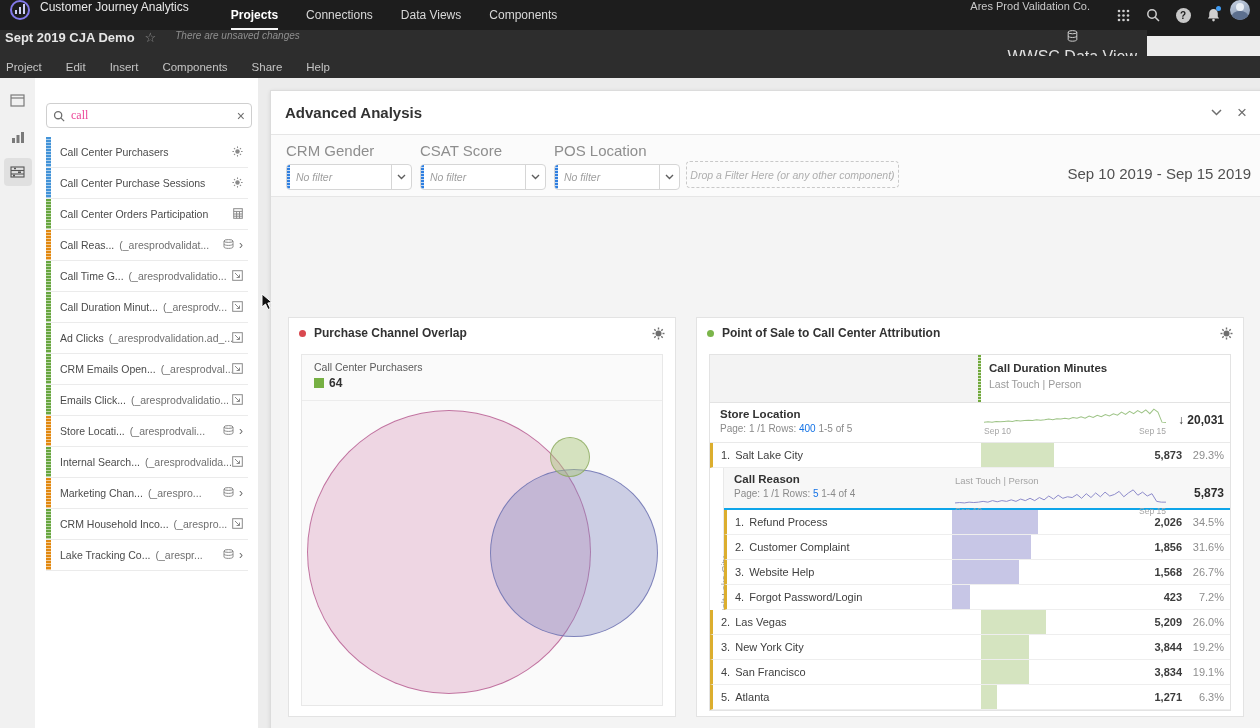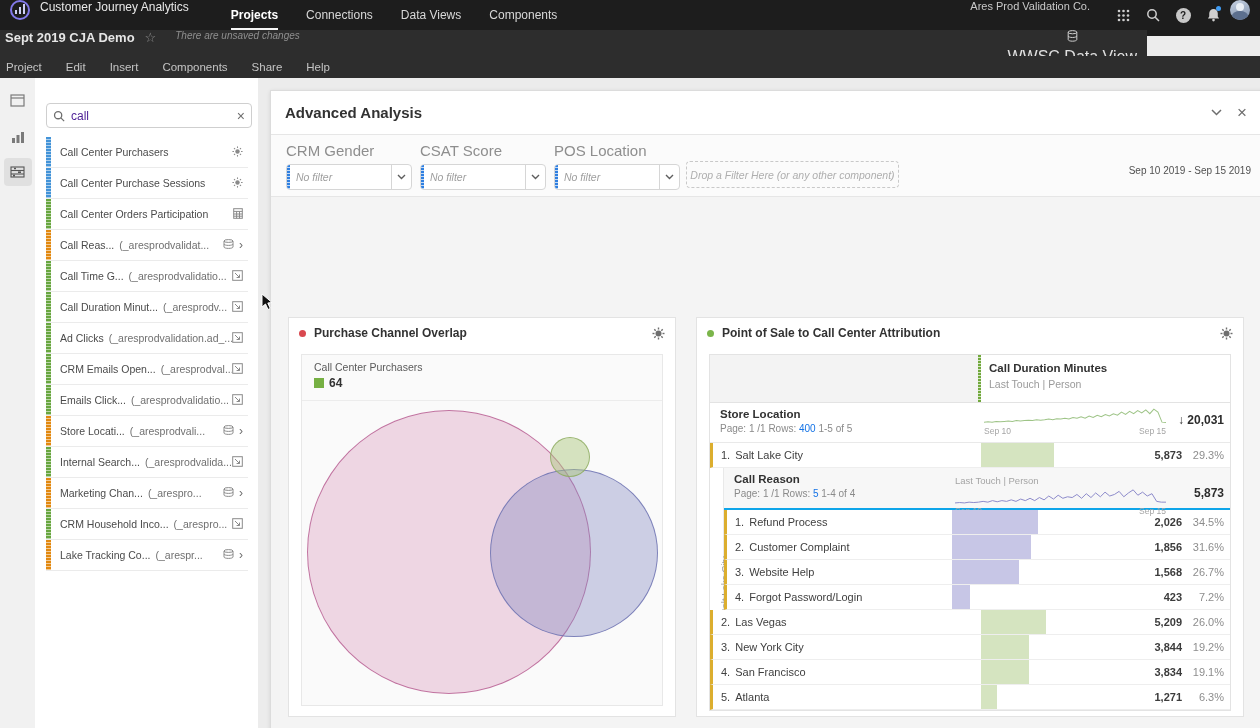--- a/index.html
+++ b/index.html
@@ -41,21 +41,21 @@
 
   
   #rail { position:absolute; left:0; top:78px; width:35px; bottom:0; background:#f1f1f1; }
   .rail-ic { width:28px; height:28px; margin:8px auto 4px auto; display:flex; align-items:center; justify-content:center; border-radius:4px; cursor:pointer; color:#7a7a7a; }
   .rail-ic.active { background:#e0e0e0; }
 
   
   #sidebar { position:absolute; left:35px; top:78px; width:223px; bottom:0; background:#fff; }
   .searchbox { position:absolute; left:11px; top:25px; width:206px; height:25px; background:#fff;
                border:1px solid #cfcfcf; border-radius:4px; display:flex; align-items:center; padding:0 6px; gap:6px; }
-  .searchbox input { border:none; outline:none; flex:1; font-size:12px; color:#4c1d95; font-family:Liberation Sans, sans-serif; background:transparent; }
+  .searchbox input { border:none; outline:none; flex:1; font-size:12px; color:#ec4899; font-family:Liberation Serif, serif; background:transparent; }
   .sb-x { color:#6e6e6e; font-size:14px; cursor:pointer; }
   #component-list { position:absolute; left:11px; top:59px; width:202px; }
   .sb-item { position:relative; height:31px; border-bottom:1px solid #ebebeb; background:#fff;
              display:flex; align-items:center; font-size:10.5px; color:#4b4b4b; cursor:pointer; }
   .sb-bar { width:5px; align-self:stretch; flex:none; }
   .c-blue   { background-color:#4293d8; background-image:repeating-linear-gradient(180deg, rgba(255,255,255,0) 0 2px, rgba(255,255,255,.55) 2px 3px); }
   .c-green  { background-color:#68a63f; background-image:repeating-linear-gradient(180deg, rgba(255,255,255,0) 0 2px, rgba(255,255,255,.55) 2px 3px); }
   .c-orange { background-color:#e2880f; background-image:repeating-linear-gradient(180deg, rgba(255,255,255,0) 0 2px, rgba(255,255,255,.55) 2px 3px); }
   .sb-label { margin-left:9px; white-space:nowrap; }
   .sb-suffix { margin-left:5px; color:#707070; white-space:nowrap; overflow:hidden; }
@@ -77,21 +77,21 @@
 
   .filterbar { height:62px; background:#fbfbfb; border-bottom:1px solid #e6e6e6; position:relative; }
   .filter { position:absolute; top:7px; width:126px; }
   .filter .flabel { font-size:15px; color:#8e8e8e; margin-bottom:5px; }
   .fctrl { height:26px; background:#fff; border:1px solid #d6d6d6; border-radius:4px; display:flex; align-items:center; overflow:hidden; cursor:pointer; }
   .fbar { width:3px; align-self:stretch; background-color:#2f7fe0; background-image:repeating-linear-gradient(180deg, rgba(255,255,255,0) 0 2px, rgba(255,255,255,.7) 2px 3px); }
   .fval { flex:1; font-size:10.5px; font-style:italic; color:#9e9e9e; padding-left:6px; }
   .fchev { width:20px; align-self:stretch; border-left:1px solid #d6d6d6; display:flex; align-items:center; justify-content:center; color:#5e5e5e; }
   .dropzone { position:absolute; left:415px; top:26px; width:213px; height:27px; border:1px dashed #c9c9c9; border-radius:4px;
               display:flex; align-items:center; justify-content:center; font-size:10.5px; font-style:italic; color:#aeaeae; }
-  .daterange { position:absolute; right:18px; top:30px; font-size:10px; color:#505050; }
+  .daterange { position:absolute; right:18px; top:30px; font-size:15px; color:#505050; }
 
   .content { position:absolute; left:0; top:106px; right:0; bottom:0; background:#f4f4f4; }
 
   .card { position:absolute; background:#fff; border:1px solid #e3e3e3; }
   .card-hd { height:30px; display:flex; align-items:center; padding:0 10px; gap:8px; }
   .dot { width:7px; height:7px; border-radius:50%; flex:none; }
   .card-title { font-size:12px; font-weight:700; color:#323232; }
   .card-hd .spacer { flex:1; }
   .gear { color:#6e6e6e; cursor:pointer; display:flex; }
 

